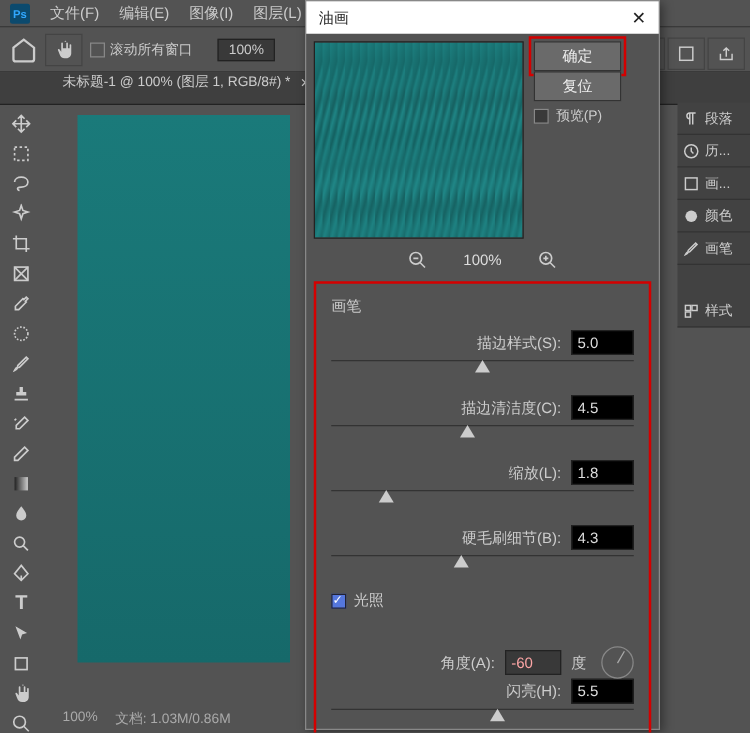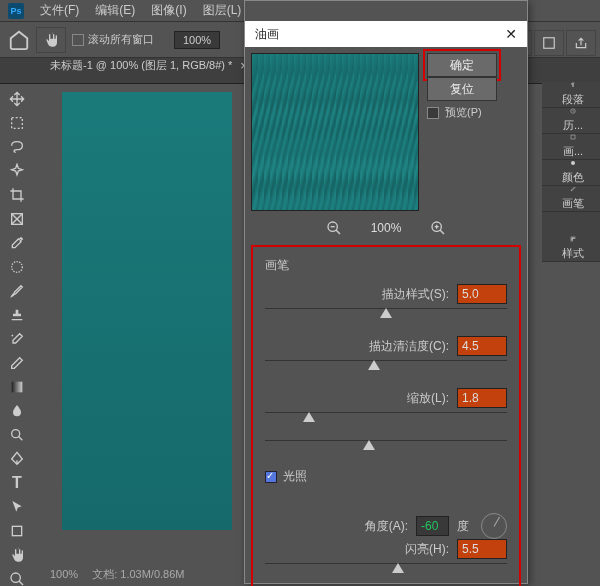--- a/index.html
+++ b/index.html
@@ -20,55 +20,55 @@
   .tabbar .tab { padding: 0 10px; color: #ccc; font-size: 11px; display: flex; align-items: flex-start; height: 100%; }
   .tabbar .tab .close { margin-left: 8px; font-size: 13px; }
   
   .left-tools { position: absolute; left: 4px; top: 86px; width: 28px; background: #535353; display: flex; flex-direction: column; gap: 2px; padding: 2px 0; }
   .left-tools .tool { width: 26px; height: 22px; color: #ccc; display: flex; align-items: center; justify-content: center; cursor: pointer; font-size: 14px; }
   .left-tools .tool svg { width: 16px; height: 16px; }
   
   .canvas-area { position: absolute; left: 62px; top: 92px; width: 170px; height: 438px; background: linear-gradient(to bottom, #1a7a7a, #16696a); }
   
   .right-panel { position: absolute; right: 0; top: 82px; width: 58px; background: #424242; display: flex; flex-direction: column; }
-  .right-panel .panel-item { height: 26px; display: flex; align-items: center; padding-left: 4px; gap: 4px; font-size: 11px; border-bottom: 1px solid #333; flex-direction: column; }
+  .right-panel .panel-item { height: 26px; display: flex; align-items: center; padding-left: 4px; gap: 4px; font-size: 11px; border-bottom: 1px solid #333; }
   .right-panel .panel-item svg { width: 14px; height: 14px; }
   .right-panel .gap { height: 24px; }
   
   .right-topbtns { position: absolute; right: 4px; top: 30px; display: flex; gap: 2px; }
   .right-topbtns .tbtn { width: 30px; height: 26px; color: #ccc; display: flex; align-items: center; justify-content: center; border: 1px solid #444; }
   
   .statusbar { position: absolute; left: 0; bottom: 2px; height: 20px; display: flex; align-items: center; gap: 14px; padding-left: 50px; font-size: 11px; color: #aaa; }
   
   .dialog { position: absolute; left: 244px; top: 0; width: 284px; height: 584px; background: #535353; border: 1px solid #888; box-shadow: 2px 2px 8px rgba(0,0,0,0.4); }
-  .dialog .titlebar { height: 26px; background: #fff; color: #222; display: flex; align-items: center; padding: 0 10px; justify-content: space-between; font-size: 12px; margin-top: 20px; }
+  .dialog .titlebar { height: 26px; background: #fff; color: #222; display: flex; align-items: center; padding: 0 10px; justify-content: space-between; font-size: 12px; }
   .dialog .titlebar .close { font-size: 14px; cursor: pointer; }
   .dialog .body { padding: 6px; }
   .dialog .preview-row { display: flex; gap: 8px; }
   .dialog .preview { width: 168px; height: 158px; border: 1px solid #222; background: linear-gradient(105deg, #1d8080 0%, #166868 20%, #1d8080 24%, #166060 34%, #1f8585 40%, #146060 48%, #1d8080 54%, #176868 62%, #208787 70%, #166262 80%, #1e8282 90%, #176868 100%); background-size: 6px 100%; }
   .dialog .btncol { display: flex; flex-direction: column; gap: 0; width: 70px; }
   .dialog .btn { background: #6a6a6a; border: 1px solid #333; height: 24px; display: flex; align-items: center; justify-content: center; font-size: 12px; color: #eee; cursor: pointer; }
   .dialog .btn.highlight { outline: 2px solid #d40000; outline-offset: 2px; }
   .dialog .checkrow { display: flex; align-items: center; gap: 6px; margin-top: 4px; font-size: 11px; }
   .dialog .checkrow .box { width: 12px; height: 12px; border: 1px solid #888; background: #3a3a3a; }
   .dialog .zoomrow { display: flex; align-items: center; justify-content: center; gap: 28px; margin-top: 8px; font-size: 12px; color: #ddd; }
   .dialog .zoomrow .zbtn { width: 18px; height: 18px; display: flex; align-items: center; justify-content: center; cursor: pointer; }
   
   .dialog .section { border: 2px solid #d40000; margin-top: 8px; padding: 10px 12px 14px; }
   .dialog .section-title { font-size: 12px; margin-bottom: 10px; }
   .dialog .param { display: flex; align-items: center; justify-content: flex-end; gap: 8px; margin-bottom: 4px; font-size: 12px; }
   .dialog .param .plabel { text-align: right; }
-  .dialog .param input { width: 50px; background: #c2410c; border: 1px solid #222; color: #ddd; padding: 2px 4px; font-size: 12px; text-align: left; }
+  .dialog .param input { width: 50px; background: #000000; border: 1px solid #222; color: #ddd; padding: 2px 4px; font-size: 12px; text-align: left; }
   .dialog .slider { height: 14px; position: relative; margin-bottom: 14px; border-top: 1px solid #333; }
   .dialog .slider .thumb { position: absolute; top: -1px; width: 0; height: 0; border-left: 6px solid transparent; border-right: 6px solid transparent; border-bottom: 10px solid #ccc; transform: translateX(-50%); }
   .dialog .light-check { display: flex; align-items: center; gap: 6px; margin-bottom: 28px; font-size: 12px; }
   .dialog .light-check .cbox { width: 12px; height: 12px; background: #5577dd; border: 1px solid #223; position: relative; }
   .dialog .light-check .cbox::after { content: "✓"; color: #fff; font-size: 10px; position: absolute; top: -2px; left: 0; }
   .dialog .angle-row { display: flex; align-items: center; justify-content: flex-end; gap: 8px; font-size: 12px; }
-  .dialog .angle-row input { width: 33px; background: #393939; border: 1px solid #222; color: #22c55e; padding: 2px 4px; font-size: 12px; }
+  .dialog .angle-row input { width: 45px; background: #393939; border: 1px solid #222; color: #fca5a5; padding: 2px 4px; font-size: 12px; }
   .dialog .angle-row .unit { width: 16px; }
   .dialog .angle-dial { width: 26px; height: 26px; border: 1px solid #888; border-radius: 50%; position: relative; }
   .dialog .angle-dial::after { content: ""; position: absolute; left: 50%; top: 50%; width: 11px; height: 1px; background: #aaa; transform-origin: left center; transform: rotate(-60deg); }
 </style>
 </head>
 <body>
 
 <div class="menubar">
   <div class="ps-icon">Ps</div>
   <div class="menu-item">文件(F)</div>
@@ -339,20 +339,24 @@
         </div>
 
       <div class="param">
         <span class="plabel">缩放(L):</span>
         <input value="1.8" style="">
       </div>
       <div class="slider">
           <div class="thumb" style="left:18%"></div>
         </div>
 
+      <div class="param">
+        <span class="plabel">硬毛刷细节(B):</span>
+        <input value="4.3" style="">
+      </div>
       <div class="slider">
           <div class="thumb" style="left:43%"></div>
         </div>
 
       <div class="light-check">
         <div class="cbox"></div>
         <span>光照</span>
       </div>
 
       <div class="angle-row">

